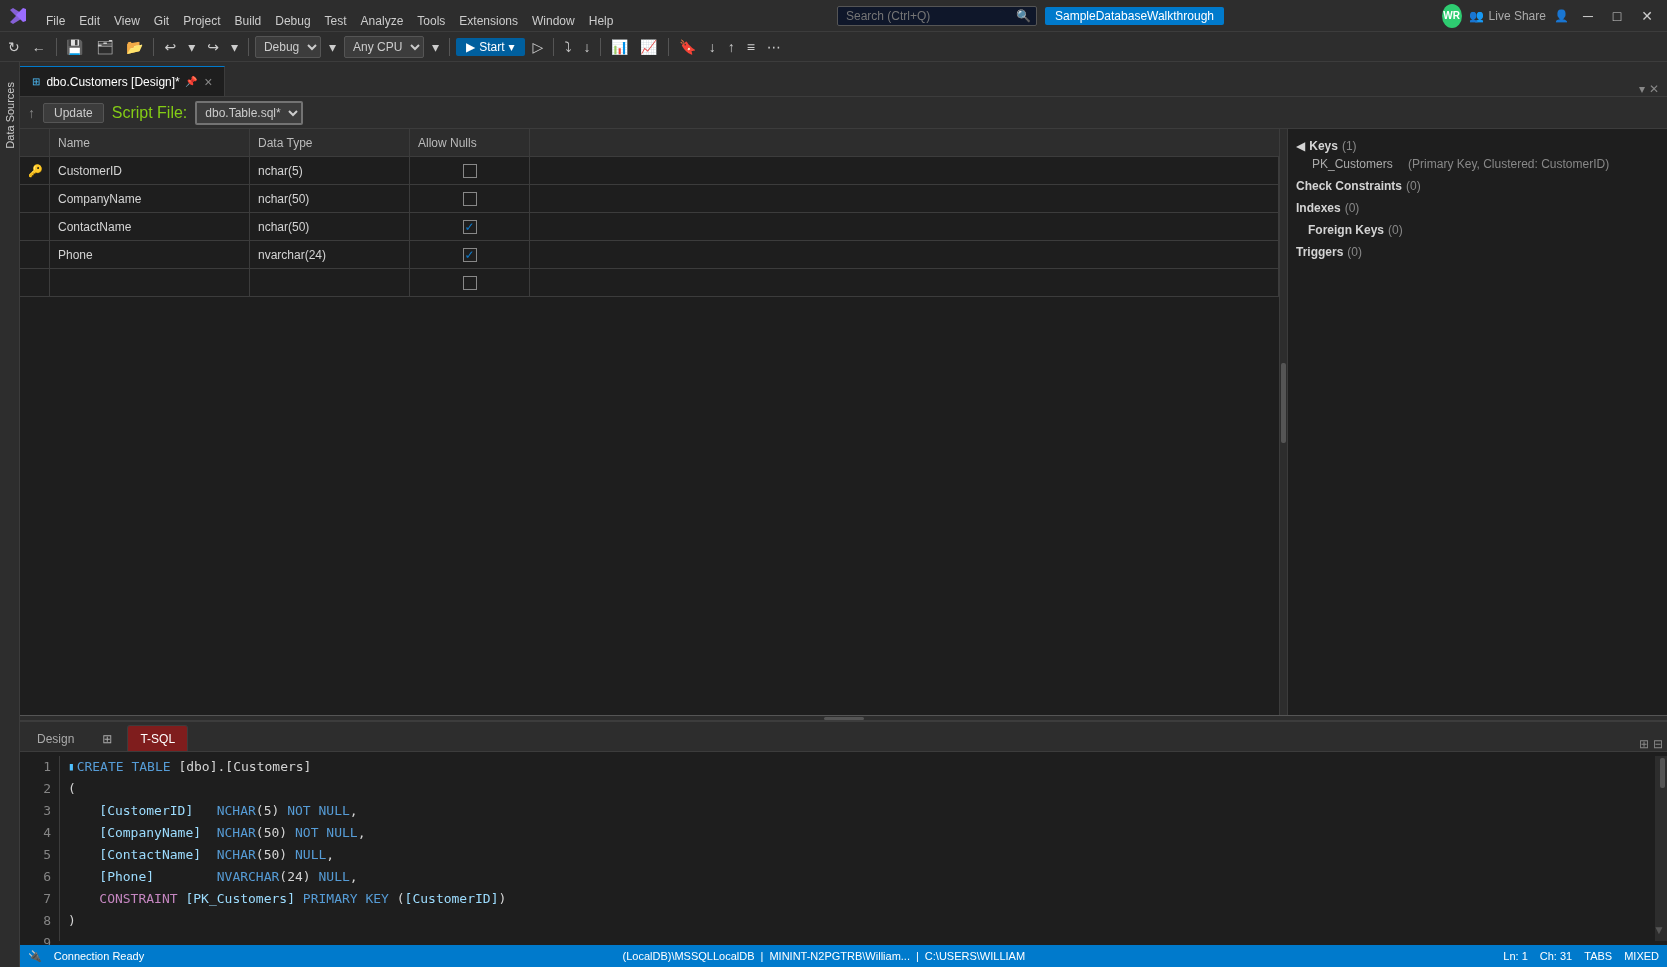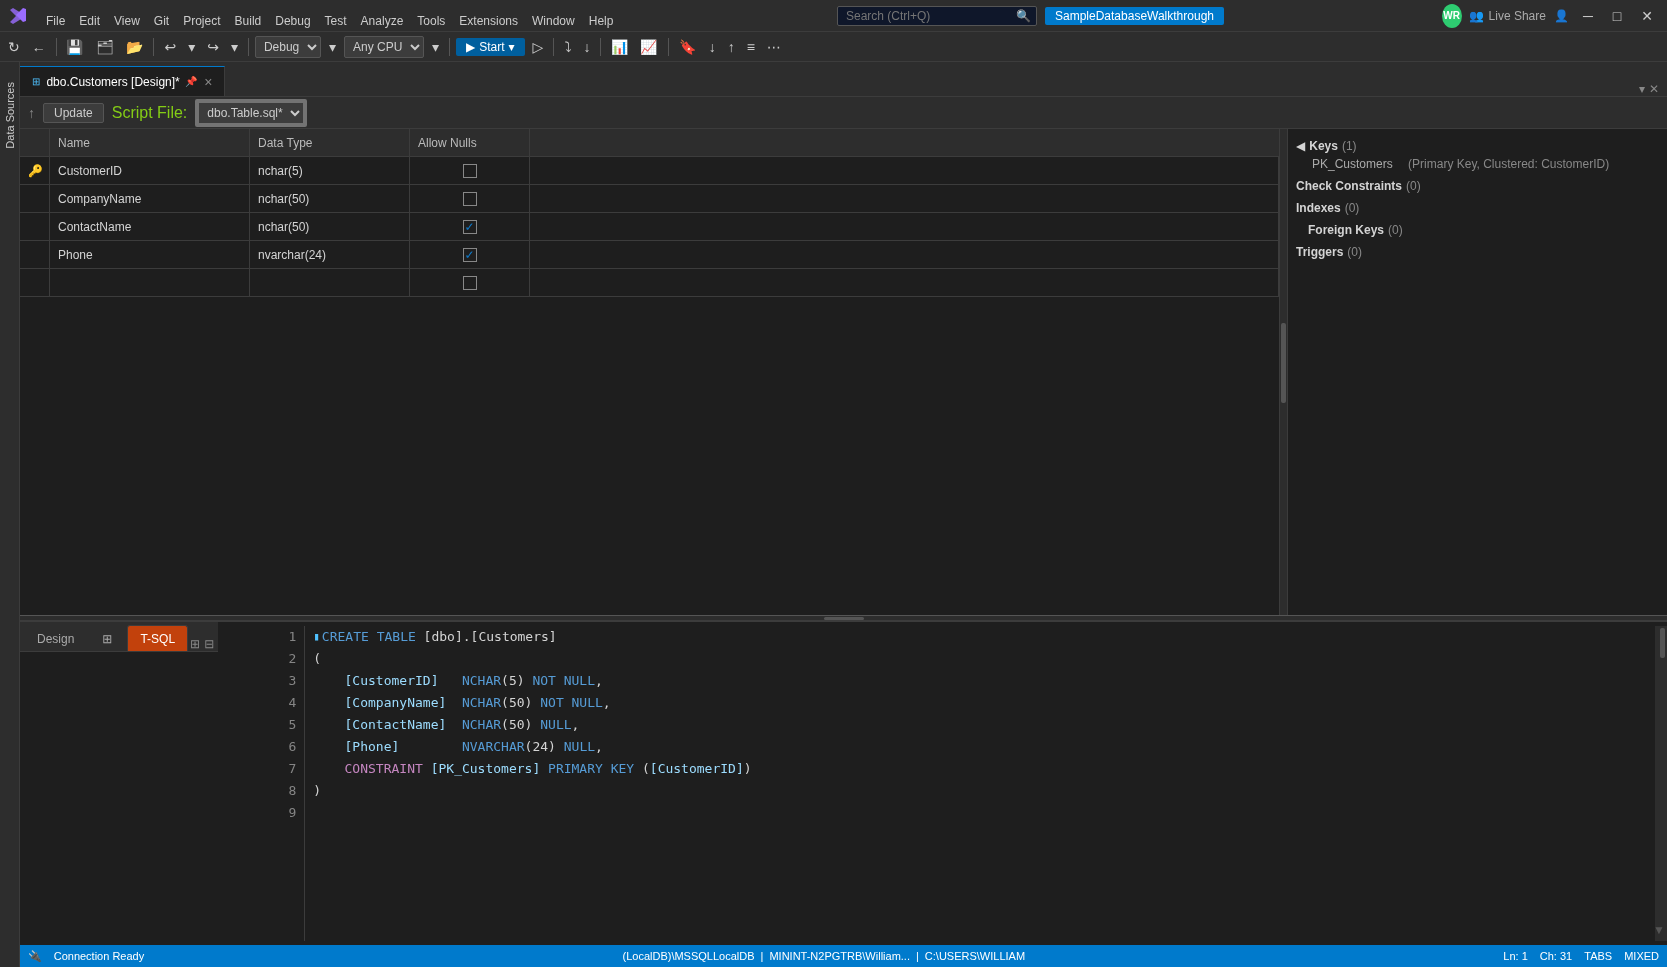--- a/index.html
+++ b/index.html
@@ -244,21 +244,21 @@
       font-size: 12px;
       border-radius: 2px;
     }
     .script-file-label {
       color: #84cc16;
       font-size: 16px;
       text-align: center;
     }
     .script-file-select {
       background: #3c3c3c;
-      border: 4px solid #737373;
+      border: 2px solid #737373;
       color: #ccc;
       padding: 2px 4px;
       font-size: 12px;
       border-radius: 2px;
     }
 
     
     .design-content {
       flex: 1;
       display: flex;
@@ -347,26 +347,25 @@
       color: #888;
     }
     .prop-item {
       padding: 2px 16px;
       color: #aaa;
       font-size: 12px;
     }
 
     
     .sql-editor-container {
-      height: 324px;
+      height: 224px;
       background: #1e1e1e;
       border-top: 1px solid #3c3c3c;
       display: flex;
-      flex-direction: row;
-      gap: 47px;
+      flex-direction: column;
     }
     .sql-tabs {
       height: 30px;
       background: #2d2d2d;
       display: flex;
       align-items: flex-end;
       border-bottom: 1px solid #3c3c3c;
       padding: 0 4px;
     }
     .sql-tab {
@@ -374,21 +373,21 @@
       padding: 0 12px;
       display: flex;
       align-items: center;
       cursor: pointer;
       font-size: 12px;
       border: 1px solid transparent;
       border-bottom: none;
       margin-right: 2px;
     }
     .sql-tab.active {
-      background: #c2410c;
+      background: #7f1d1d;
       border-color: #3c3c3c;
       color: #fff;
       align-items: center;
     }
     .sql-tab.inactive {
       color: #aaa;
     }
     .sql-tab-tsql {
       background: #007acc;
       color: white;

